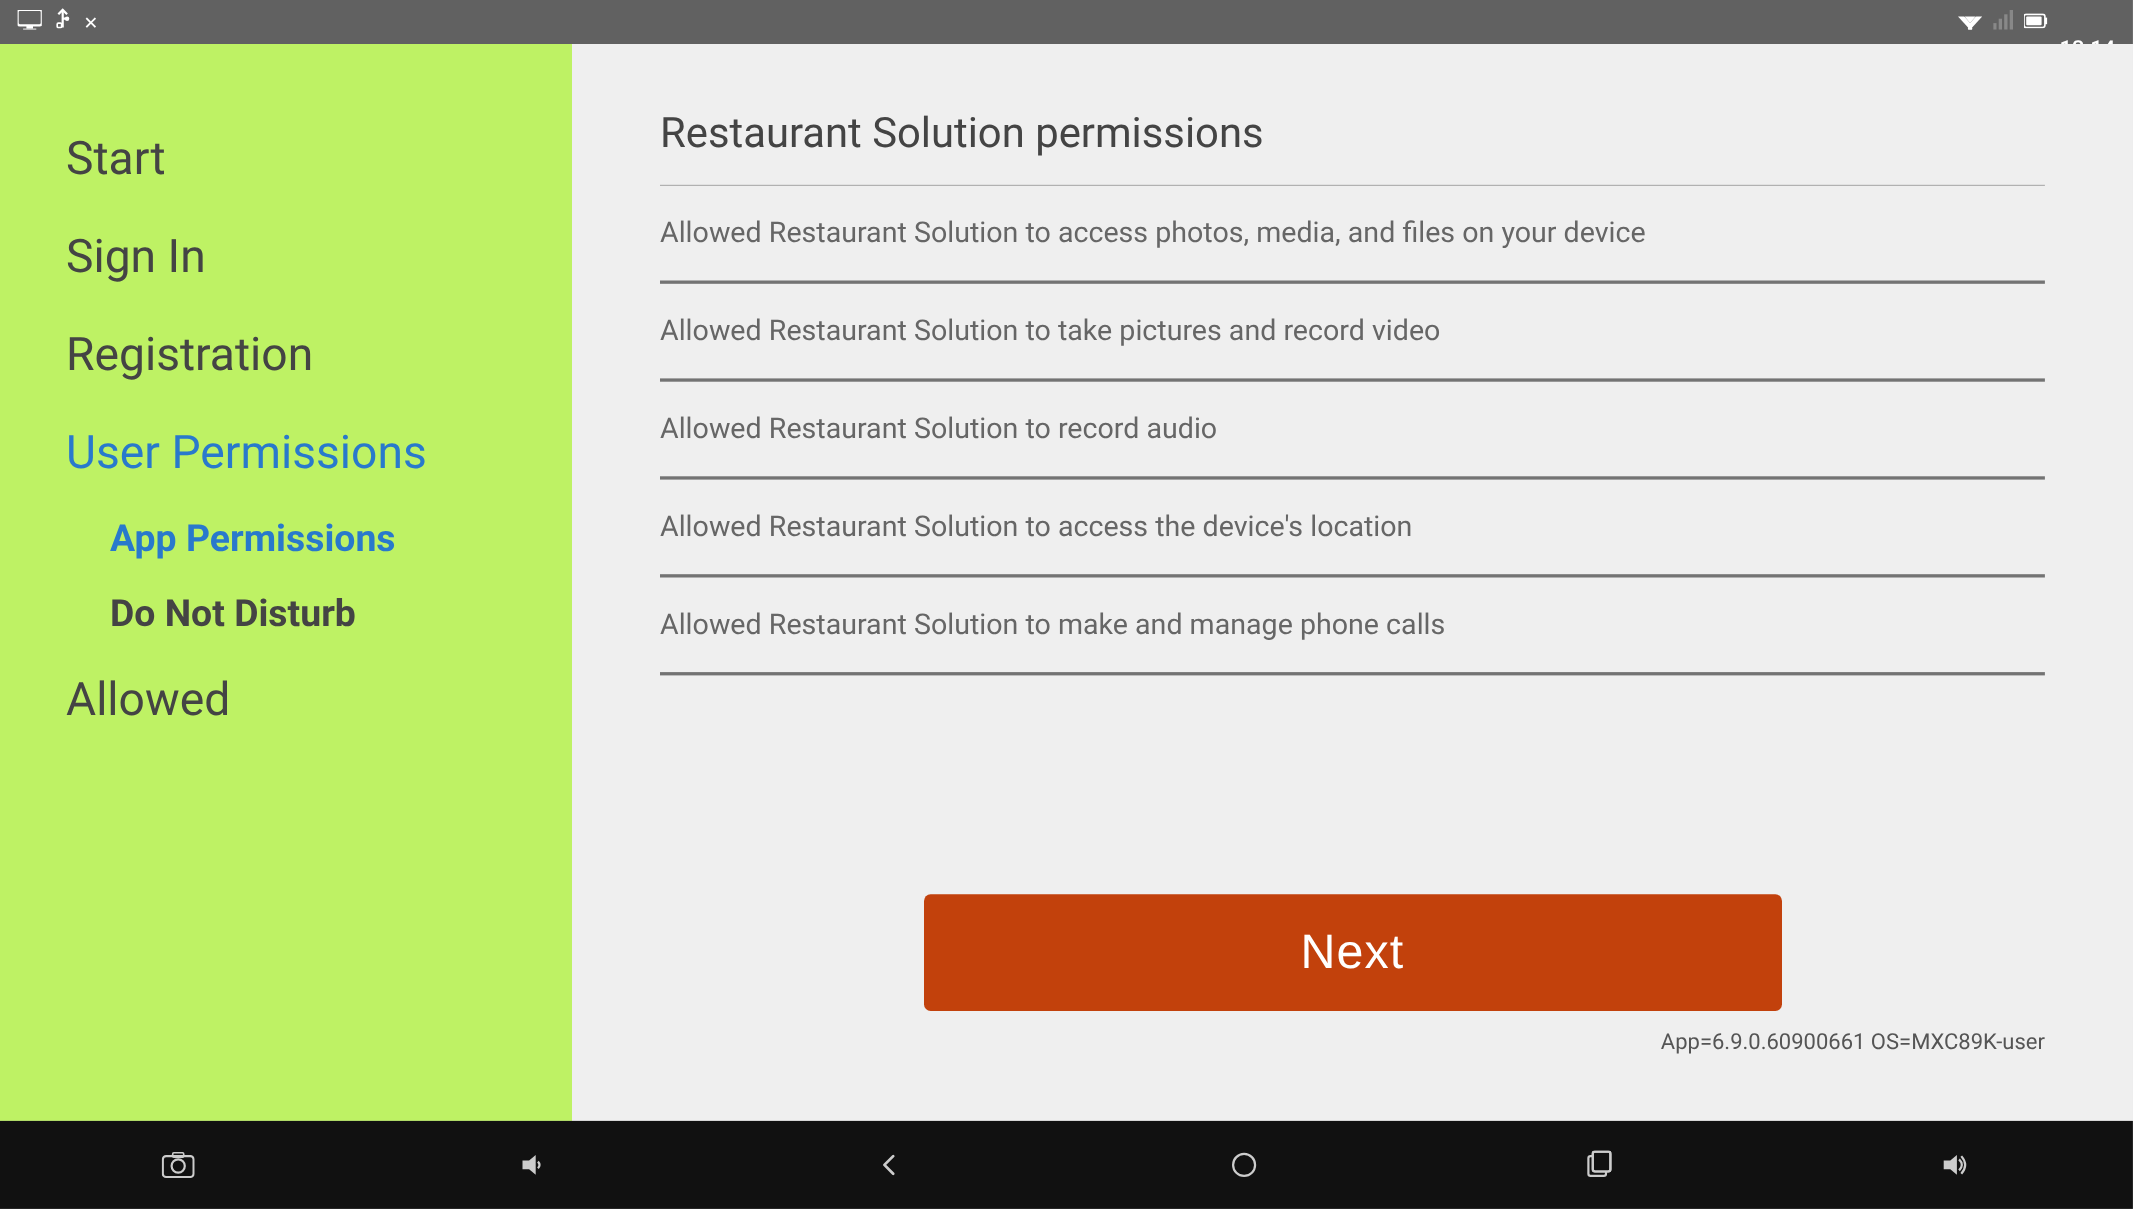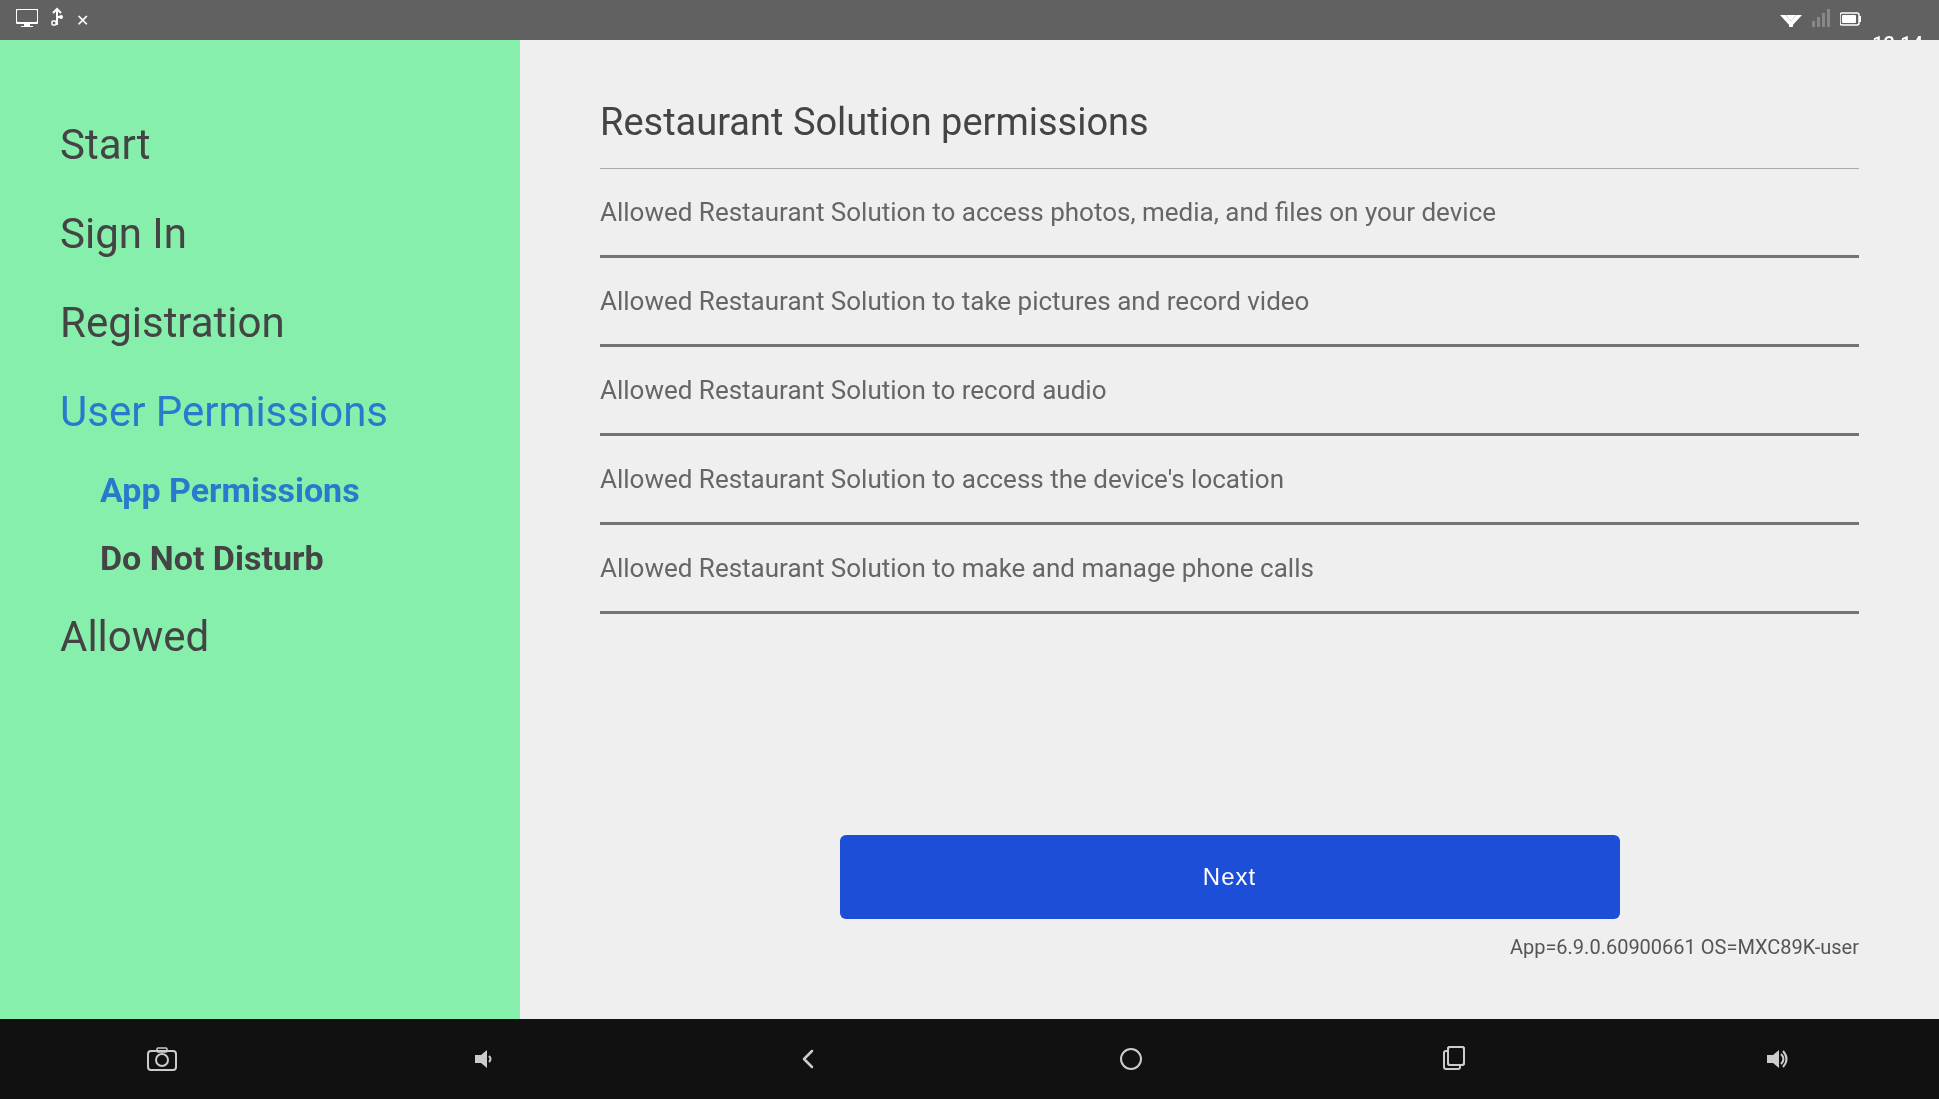--- a/index.html
+++ b/index.html
@@ -47,21 +47,21 @@
     
     .main-area {
       display: flex;
       flex: 1;
       overflow: hidden;
     }
 
     
     .sidebar {
       width: 520px;
-      background: #86efac;
+      background: #bef264;
       padding: 60px 60px;
       display: flex;
       flex-direction: column;
       gap: 0;
       flex-shrink: 0;
     }
 
     .sidebar-item {
       padding: 20px 0;
       cursor: pointer;
@@ -127,25 +127,25 @@
     }
 
     .next-btn-container {
       margin-top: auto;
       display: flex;
       justify-content: center;
       padding-top: 40px;
     }
 
     .next-btn {
-      background: #1d4ed8;
+      background: #c2410c;
       color: white;
       border: none;
       border-radius: 6px;
-      font-size: 24px;
+      font-size: 44px;
       font-weight: 500;
       padding: 28px 0;
       width: 780px;
       cursor: pointer;
       letter-spacing: 1px;
     }
 
     .version-text {
       text-align: right;
       font-size: 20px;

